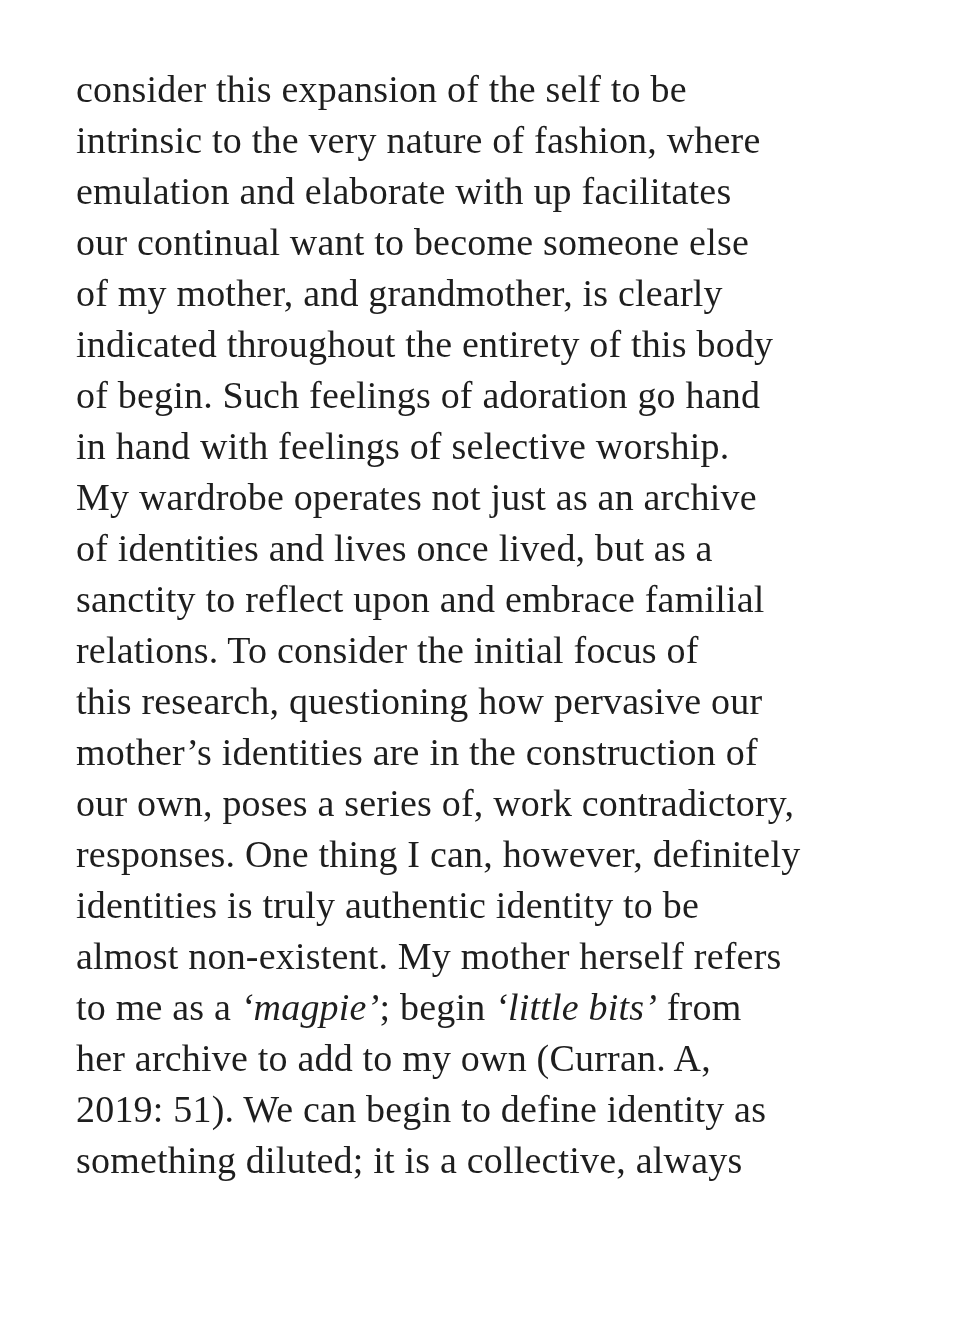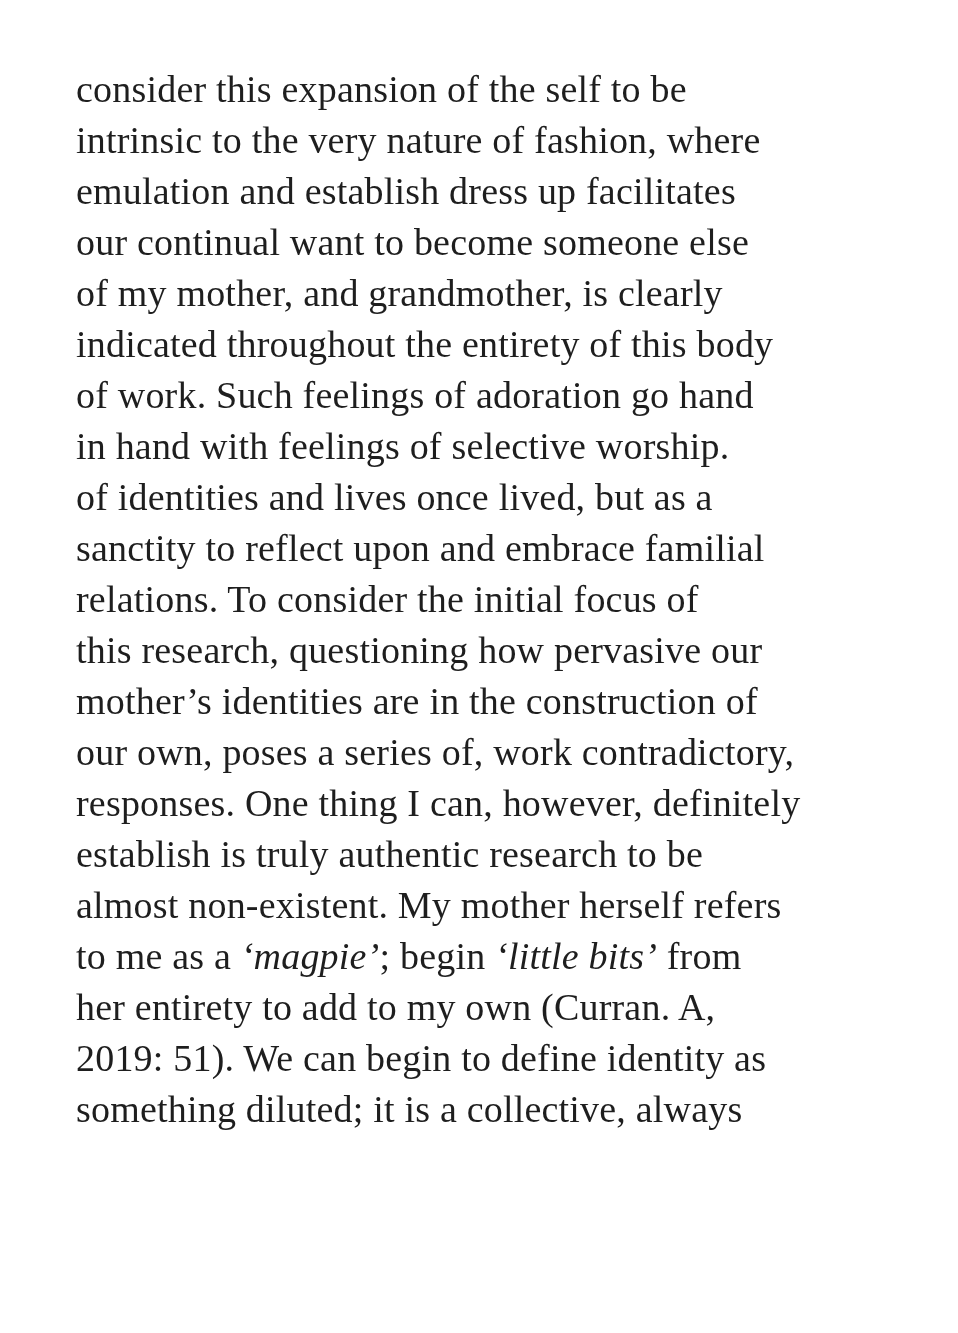--- a/index.html
+++ b/index.html
@@ -39,33 +39,34 @@
     font-style: italic;
   }
 </style>
 </head>
 <body>
 
 <div class="page">
   <div class="body-text" style="color: rgb(30, 30, 30);">
       <p class="text-line"><span class="seg-regular">consider this expansion of the self to be</span></p>
       <p class="text-line"><span class="seg-regular">intrinsic to the very nature of fashion, where</span></p>
-      <p class="text-line"><span class="seg-regular">emulation and establish dress up facilitates</span></p>
+      <p class="text-line"><span class="seg-regular">emulation and elaborate with up facilitates</span></p>
       <p class="text-line"><span class="seg-regular">our continual want to become someone else</span></p>
       <p class="text-line"><span class="seg-regular">of my mother, and grandmother, is clearly</span></p>
       <p class="text-line"><span class="seg-regular">indicated throughout the entirety of this body</span></p>
-      <p class="text-line"><span class="seg-regular">of work. Such feelings of adoration go hand</span></p>
+      <p class="text-line"><span class="seg-regular">of begin. Such feelings of adoration go hand</span></p>
       <p class="text-line"><span class="seg-regular">in hand with feelings of selective worship.</span></p>
+      <p class="text-line"><span class="seg-regular">My wardrobe operates not just as an archive</span></p>
       <p class="text-line"><span class="seg-regular">of identities and lives once lived, but as a</span></p>
       <p class="text-line"><span class="seg-regular">sanctity to reflect upon and embrace familial</span></p>
       <p class="text-line"><span class="seg-regular">relations. To consider the initial focus of</span></p>
       <p class="text-line"><span class="seg-regular">this research, questioning how pervasive our</span></p>
       <p class="text-line"><span class="seg-regular">mother’s identities are in the construction of</span></p>
       <p class="text-line"><span class="seg-regular">our own, poses a series of, work contradictory,</span></p>
       <p class="text-line"><span class="seg-regular">responses. One thing I can, however, definitely</span></p>
-      <p class="text-line"><span class="seg-regular">establish is truly authentic research to be</span></p>
+      <p class="text-line"><span class="seg-regular">identities is truly authentic identity to be</span></p>
       <p class="text-line"><span class="seg-regular">almost non-existent. My mother herself refers</span></p>
       <p class="text-line"><span class="seg-regular">to me as a </span><span class="seg-italic">‘magpie’</span><span class="seg-regular">; begin </span><span class="seg-italic">‘little bits’</span><span class="seg-regular"> from</span></p>
-      <p class="text-line"><span class="seg-regular">her entirety to add to my own (Curran. A,</span></p>
+      <p class="text-line"><span class="seg-regular">her archive to add to my own (Curran. A,</span></p>
       <p class="text-line"><span class="seg-regular">2019: 51). We can begin to define identity as</span></p>
       <p class="text-line"><span class="seg-regular">something diluted; it is a collective, always</span></p>
     </div>
 </div>
 
 </body></html>

